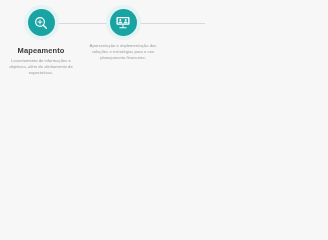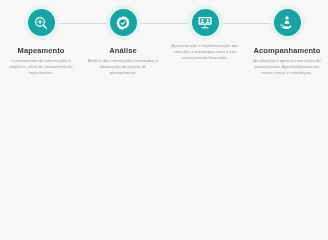--- a/index.html
+++ b/index.html
@@ -89,62 +89,34 @@
           <circle cx="10.5" cy="10.5" r="6.6"></circle>
           <path d="M10.5 7.4v6.2M7.4 10.5h6.2" stroke-width="1.4"></path>
           <path d="M15.4 15.4L20 20" stroke-width="2.1"></path>
         </svg>
       </div>
     </div>
     <div class="title">Mapeamento</div>
     <div class="desc">Levantamento de informações e objetivos, além de alinhamento de expectativas.</div>
   </div>
 
-  <div class="step">
-    <div class="connector"></div>
-    <div class="badge">
-      <div class="badge-inner">
-        <svg width="16" height="16" viewBox="0 0 24 24" fill="#ffffff">
-          <path d="M12 1.6l2.3 1.5 2.7-.5 1.2 2.5 2.5 1.2-.5 2.7 1.5 2.3-1.5 2.3.5 2.7-2.5 1.2-1.2 2.5-2.7-.5L12 22.4l-2.3-1.5-2.7.5-1.2-2.5-2.5-1.2.5-2.7L2.3 12l1.5-2.3-.5-2.7 2.5-1.2 1.2-2.5 2.7.5z"></path>
-          <circle cx="12" cy="12" r="5.6" fill="#1aa3a3"></circle>
-          <path d="M9.4 12.1l1.9 1.9 3.5-3.8" fill="none" stroke="#ffffff" stroke-width="1.6" stroke-linecap="round" stroke-linejoin="round"></path>
-        </svg>
-      </div>
-    </div>
-    <div class="title">Análise</div>
-    <div class="desc">Análise das informações levantadas e elaboração do projeto de planejamento.</div>
-  </div>
 
   <div class="step">
     <div class="connector"></div>
     <div class="badge">
       <div class="badge-inner">
         <svg width="16" height="16" viewBox="0 0 24 24" fill="#ffffff">
           <rect x="2.2" y="3" width="19.6" height="11.6" rx="1.4"></rect>
           <rect x="4.2" y="5" width="15.6" height="7.6" rx="0.8" fill="#1aa3a3"></rect>
           <circle cx="8" cy="7.4" r="1.5"></circle>
           <circle cx="16" cy="7.4" r="1.5"></circle>
           <path d="M5.2 12.2c0-1.6 1.3-2.6 2.8-2.6s2.8 1 2.8 2.6z"></path>
           <path d="M13.2 12.2c0-1.6 1.3-2.6 2.8-2.6s2.8 1 2.8 2.6z"></path>
           <rect x="11.3" y="14.6" width="1.4" height="4.3"></rect>
           <rect x="6.4" y="18.4" width="11.2" height="1.5" rx="0.7"></rect>
         </svg>
       </div>
     </div>
     <div class="desc">Apresentação e implementação das soluções e estratégias para o seu planejamento financeiro.</div>
   </div>
 
-  <div class="step">
-    <div class="badge">
-      <div class="badge-inner">
-        <svg width="16" height="16" viewBox="0 0 24 24" fill="#ffffff">
-          <circle cx="12" cy="4.4" r="2.5"></circle>
-          <path d="M8.4 13.2c0-2.6 1.6-4.4 3.6-4.4s3.6 1.8 3.6 4.4z"></path>
-          <path d="M2.4 15.2c1.5-.5 2.8-.2 3.9.6l2.6 1.9h3.4c.8 0 .8 1.2 0 1.2H9.1" stroke="#ffffff" stroke-width="1.5" fill="none" stroke-linecap="round" stroke-linejoin="round"></path>
-          <path d="M7.6 17.9l4.6.1c1.9 0 3.3-1 5-2.2.9-.6 2 .5 1.2 1.4-1.7 1.9-3.8 3.6-6.3 3.9-2.3.3-4.3-.4-6.2-1.6l-3.5-2.2" fill="#ffffff"></path>
-        </svg>
-      </div>
-    </div>
-    <div class="title">Acompanhamento</div>
-    <div class="desc">Atualização e apoio na execução do planejamento. Aprofundamento em novos temas e estratégias.</div>
-  </div>
 
 </div>
 
 </body></html>

